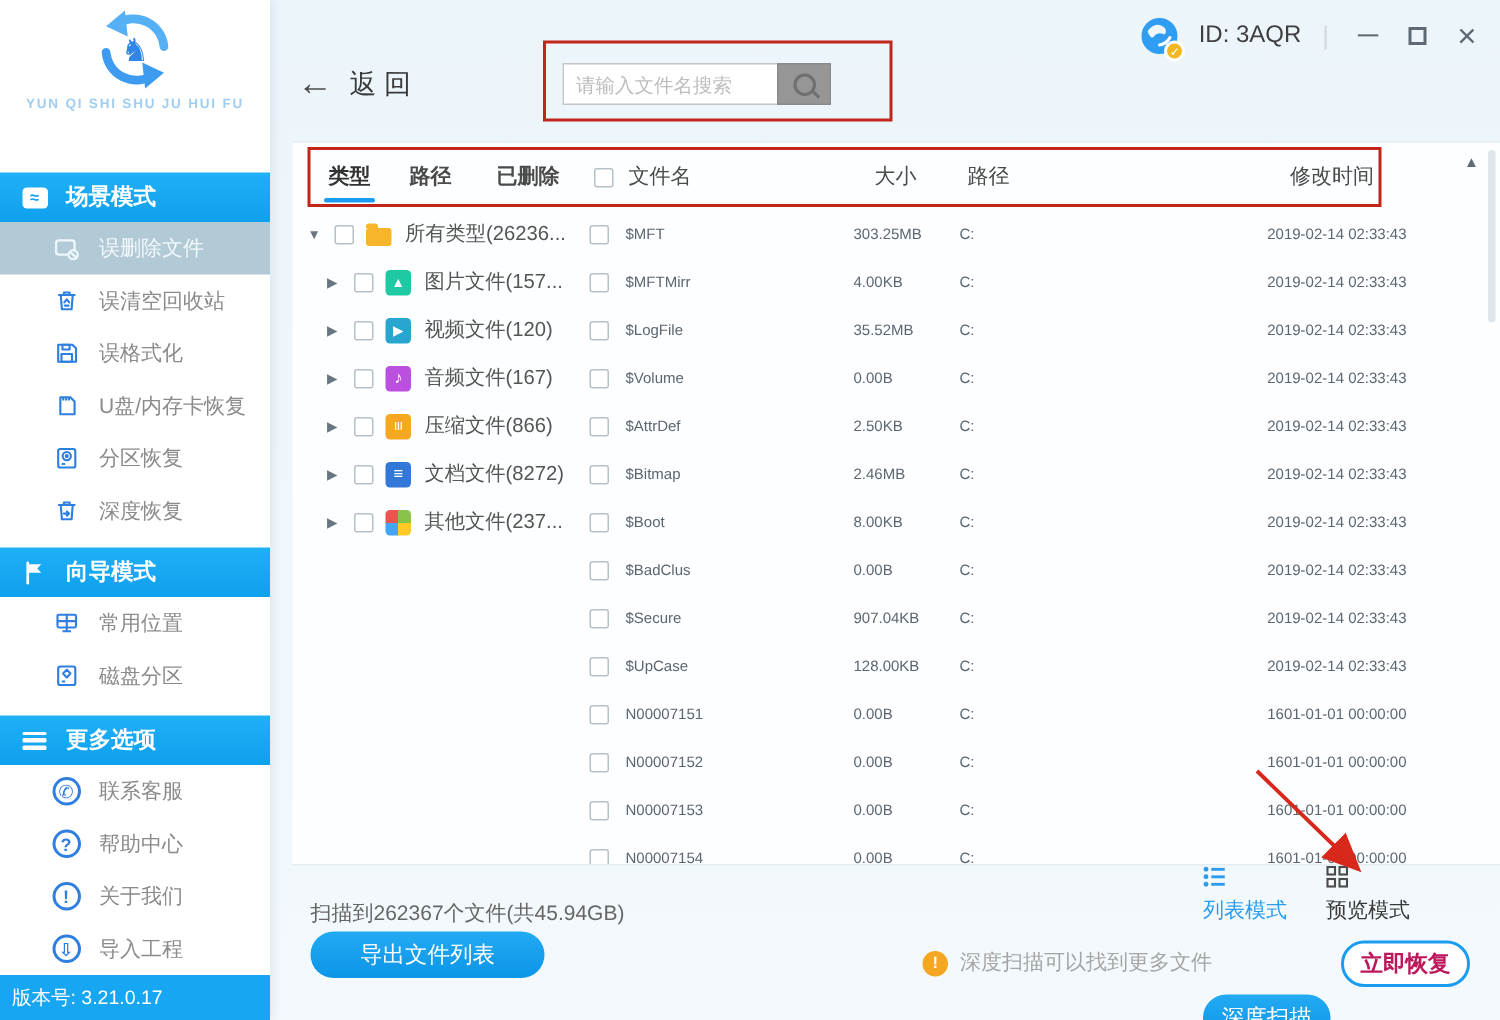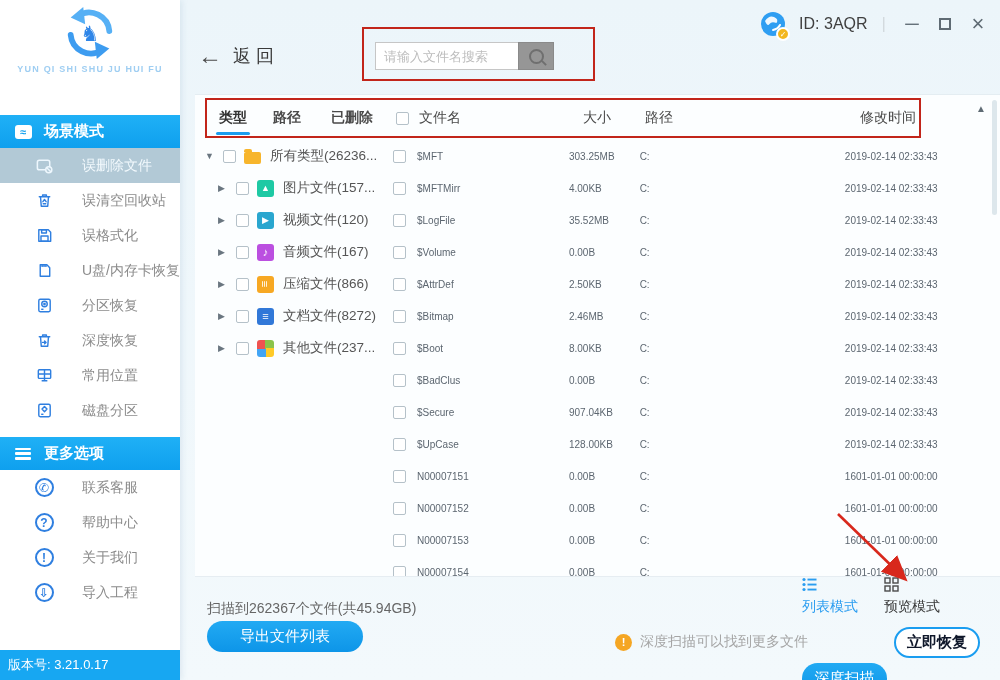--- a/index.html
+++ b/index.html
@@ -10,21 +10,21 @@
   .sidebar{position:absolute;left:0;top:0;width:180px;height:680px;background:#fff;
            box-shadow:2px 0 6px rgba(120,160,190,.18);z-index:5;}
   .logo{height:115px;text-align:center;padding-top:5px;box-sizing:border-box;}
   .logo svg{display:block;margin:0 auto;}
   .logo-title{font-size:19px;font-weight:bold;color:#3d9cf0;letter-spacing:1px;line-height:1;}
   .logo-sub{font-size:9px;color:#9fcef2;letter-spacing:1.2px;margin-top:3px;font-weight:bold;}
   .sec-header{height:33px;background:linear-gradient(180deg,#1fb0f6,#0fa0ee);color:#fff;
               display:flex;align-items:center;padding-left:13px;gap:11px;font-size:15px;
               font-weight:bold;box-sizing:border-box;}
   .sec-gap1{margin-top:7px;} .sec-gap2{margin-top:9px;}
-  .s-item{height:35px;display:flex;align-items:center;padding-left:34px;gap:28px;font-size:14px;
+  .s-item{height:35px;display:flex;align-items:center;padding-left:34px;gap:12px;font-size:14px;
           color:#8b8b8b;box-sizing:border-box;cursor:pointer;}
   .s-item.selected{background:#b2c9d6;color:#f2f9fd;}
   .s-icon{width:20px;height:20px;flex:none;display:flex;align-items:center;justify-content:center;}
   .ring-icon{width:19px;height:19px;border-radius:50%;border:2px solid #2f7fe0;color:#2f7fe0;
              font-weight:bold;font-size:12px;display:flex;align-items:center;justify-content:center;
              box-sizing:border-box;flex:none;}
   .hdr-box{width:17px;height:14px;background:#fff;border-radius:3px;color:#12a0ee;font-size:11px;
            font-weight:bold;display:flex;align-items:center;justify-content:center;}
   .bars{width:16px;height:12px;display:flex;flex-direction:column;justify-content:space-between;}
   .bars i{height:2.5px;background:#fff;border-radius:1px;display:block;}
@@ -112,21 +112,21 @@
   .footer-line{position:absolute;left:15px;top:576px;width:805px;border-top:1px solid #e6edf2;}
   .modes{position:absolute;left:622px;top:577px;display:flex;gap:26px;align-items:center;}
   .mode{display:flex;align-items:flex-start;gap:6px;font-size:14px;cursor:pointer;flex-direction:column;}
   .mode.list-m{color:#2b9df0;} .mode.preview-m{color:#3a3a3a;}
   .summary{position:absolute;left:27px;top:600px;font-size:14px;color:#666;}
   .pill{border-radius:16px;background:linear-gradient(180deg,#22aaf3,#0d95e8);color:#fff;
         font-size:15px;display:flex;align-items:center;justify-content:center;cursor:pointer;}
   .export-btn{position:absolute;left:27px;top:621px;width:156px;height:31px;}
   .deep-btn{position:absolute;left:622px;top:663px;width:85px;height:31px;}
   .recover-btn{position:absolute;left:714px;top:627px;width:86px;height:31px;border-radius:17px;
-               background:#fff;border:2px solid #1a9df0;color:#0f172a;font-size:15px;font-weight:bold;
+               background:#fff;border:2px solid #1a9df0;color:#be185d;font-size:15px;font-weight:bold;
                box-sizing:border-box;display:flex;align-items:center;justify-content:center;cursor:pointer;}
   .warn{position:absolute;left:435px;top:633px;display:flex;align-items:center;gap:8px;}
   .warn-icon{width:17px;height:17px;border-radius:50%;background:#f5a623;color:#fff;font-size:11px;
              font-weight:bold;display:flex;align-items:center;justify-content:center;flex:none;}
   .warn-text{font-size:14px;color:#a5a5a5;}
   .red-arrow{position:absolute;left:650px;top:506px;z-index:9;pointer-events:none;}
 </style>
 </head>
 <body>
 
@@ -200,20 +200,29 @@
   <div class="s-item">
     <span class="s-icon">
       <svg width="19" height="19" viewBox="0 0 20 20" fill="none" stroke="#2f7fe0" stroke-width="1.5" stroke-linecap="round" stroke-linejoin="round">
         <path d="M4.5 6 h11 M8 6 v-1.8 h4 v1.8 M5.8 6 l.8 10 h6.8 l.8-10"></path>
           <path d="M8 12 h3.6 l-1.5-1.5 M11.6 12 l-1.5 1.5"></path>
       </svg>
       </span>
     <span>深度恢复</span>
   </div>
 
+  <div class="sec-header sec-gap1">
+    <span class="s-icon">
+      <svg width="18" height="18" viewBox="0 0 20 20">
+          <path d="M5 2.5 v15" stroke="#fff" stroke-width="2" stroke-linecap="round"></path>
+          <path d="M5 3.5 h10 l-3 3.2 3 3.2 h-10 z" fill="#fff"></path>
+        </svg>
+      </span>
+    <span>向导模式</span>
+  </div>
   <div class="s-item">
     <span class="s-icon">
       <svg width="19" height="19" viewBox="0 0 20 20" fill="none" stroke="#2f7fe0" stroke-width="1.5" stroke-linejoin="round">
         <rect x="3.5" y="4" width="13" height="9" rx="1"></rect>
           <path d="M10 13 v2.6 M7 15.6 h6"></path>
           <path d="M10 4 v9 M3.5 8.5 h13"></path>
       </svg>
       </span>
     <span>常用位置</span>
   </div>

